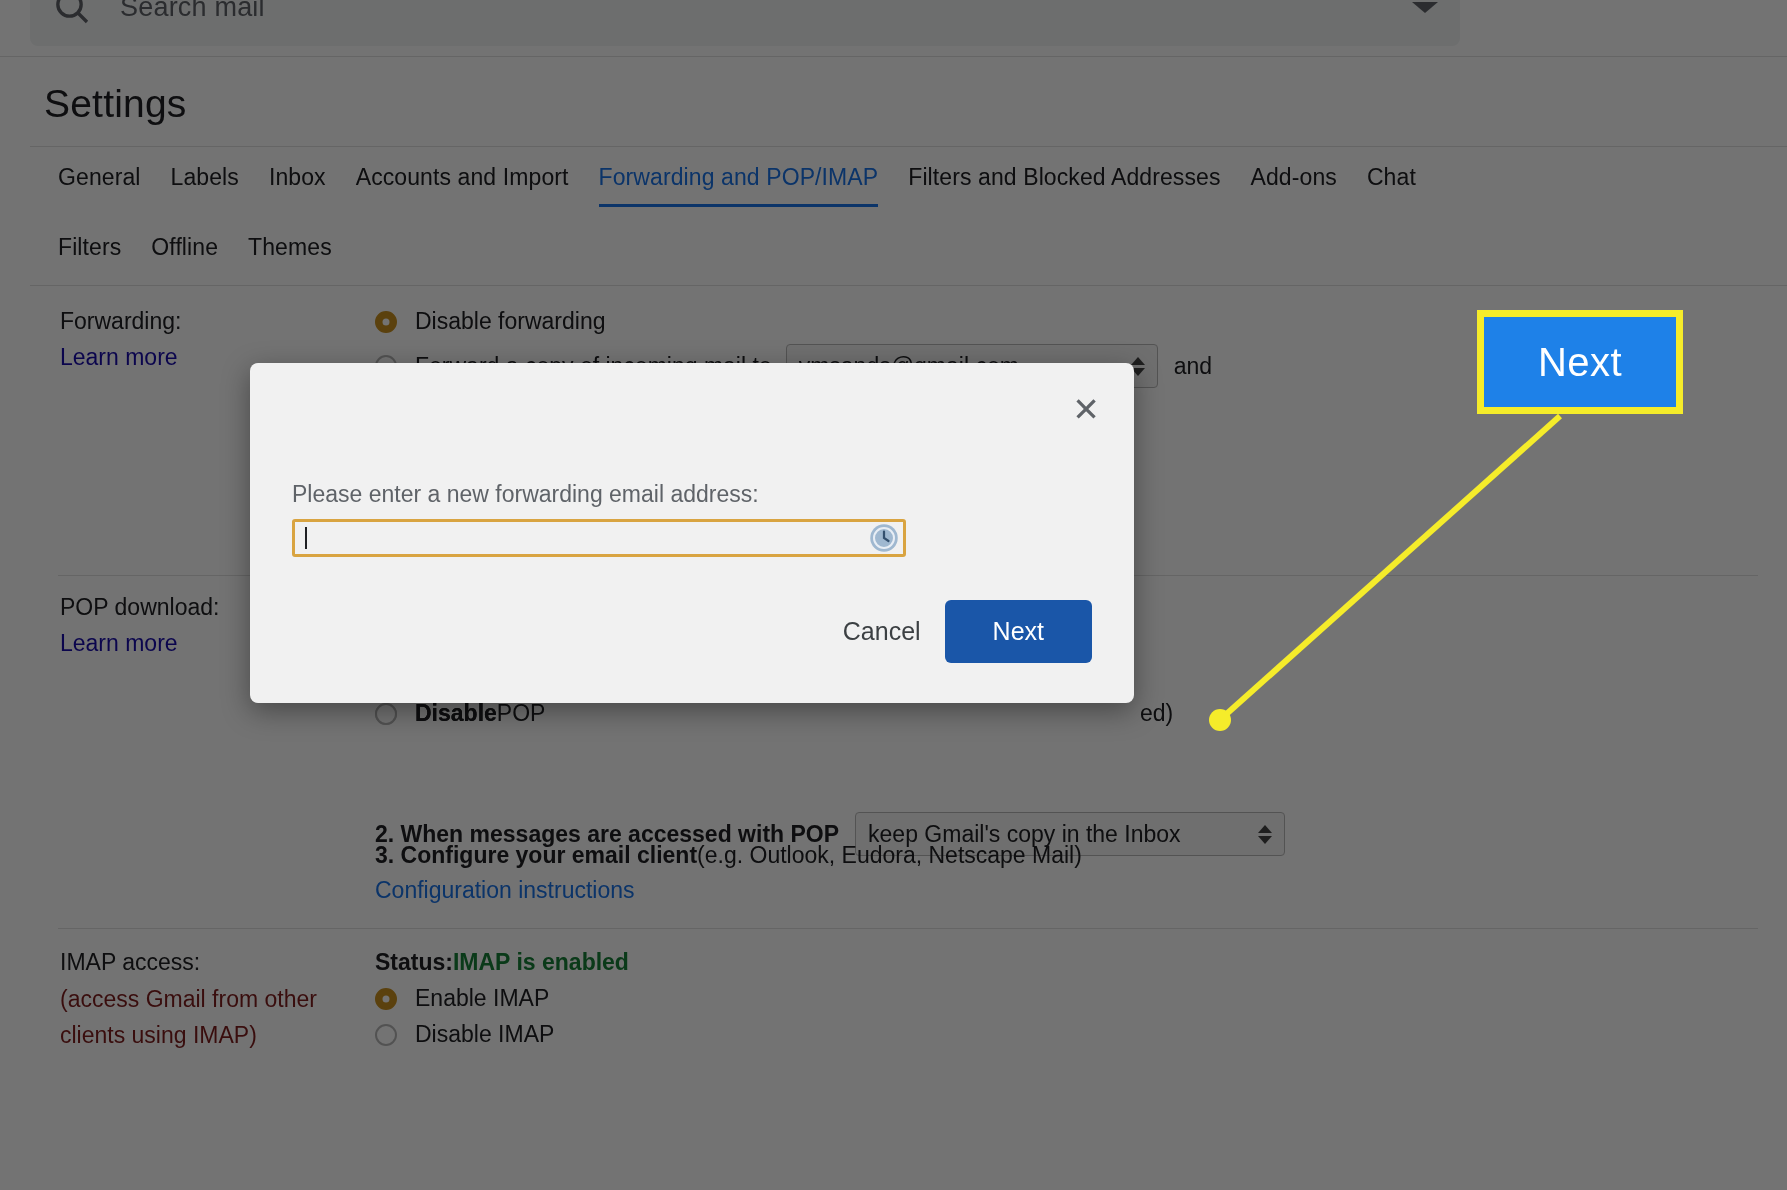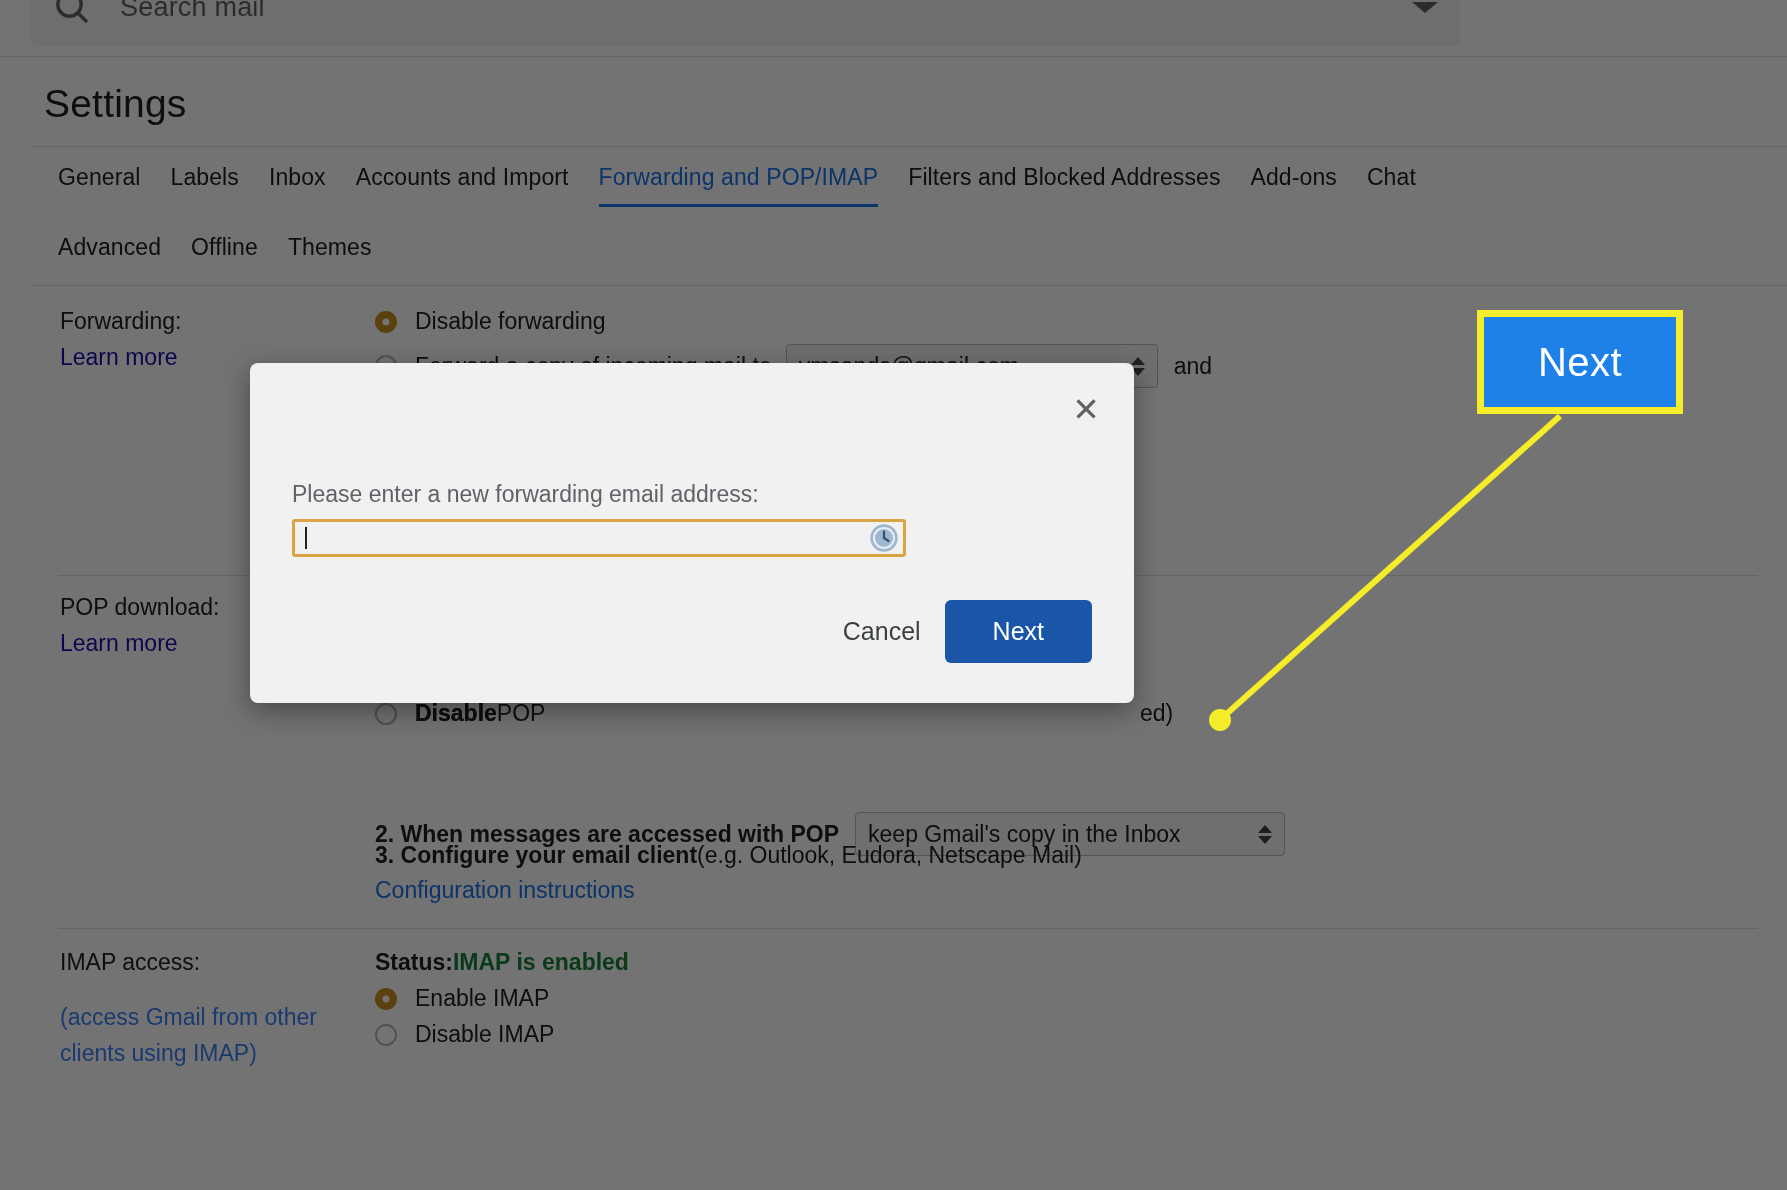--- a/index.html
+++ b/index.html
@@ -131,23 +131,22 @@
     left: 60px;
     font-size: 23px;
     font-weight: normal;
     color: #202124;
     text-align: center;
   }
   .row-sublabel {
     position: absolute;
     left: 60px;
     font-size: 23px;
-    color: #3b82f6;
+    color: #7f1d1d;
     font-weight: normal;
-    margin-top: 18px;
   }
   .link {
     color: #1a0dab;
     font-size: 23px;
     text-decoration: none;
   }
   .link.blue2 { color: #1a73e8; }
 
   .opt {
     position: absolute;
@@ -347,21 +346,21 @@
       <div class="tab">General</div>
       <div class="tab">Labels</div>
       <div class="tab">Inbox</div>
       <div class="tab">Accounts and Import</div>
       <div class="tab active">Forwarding and POP/IMAP</div>
       <div class="tab">Filters and Blocked Addresses</div>
       <div class="tab">Add-ons</div>
       <div class="tab">Chat</div>
     </div>
     <div class="tabs-row tabs-row-2">
-      <div class="tab">Advanced</div>
+      <div class="tab">Filters</div>
       <div class="tab">Offline</div>
       <div class="tab">Themes</div>
     </div>
     <div class="tabs-divider"></div>
 
     <div class="row" style="top:0">
       <div class="row-label" style="top:308px">Forwarding:</div>
       <a class="link" style="position:absolute;left:60px;top:344px">Learn more</a>
 
       <div class="opt" style="top:308px">

